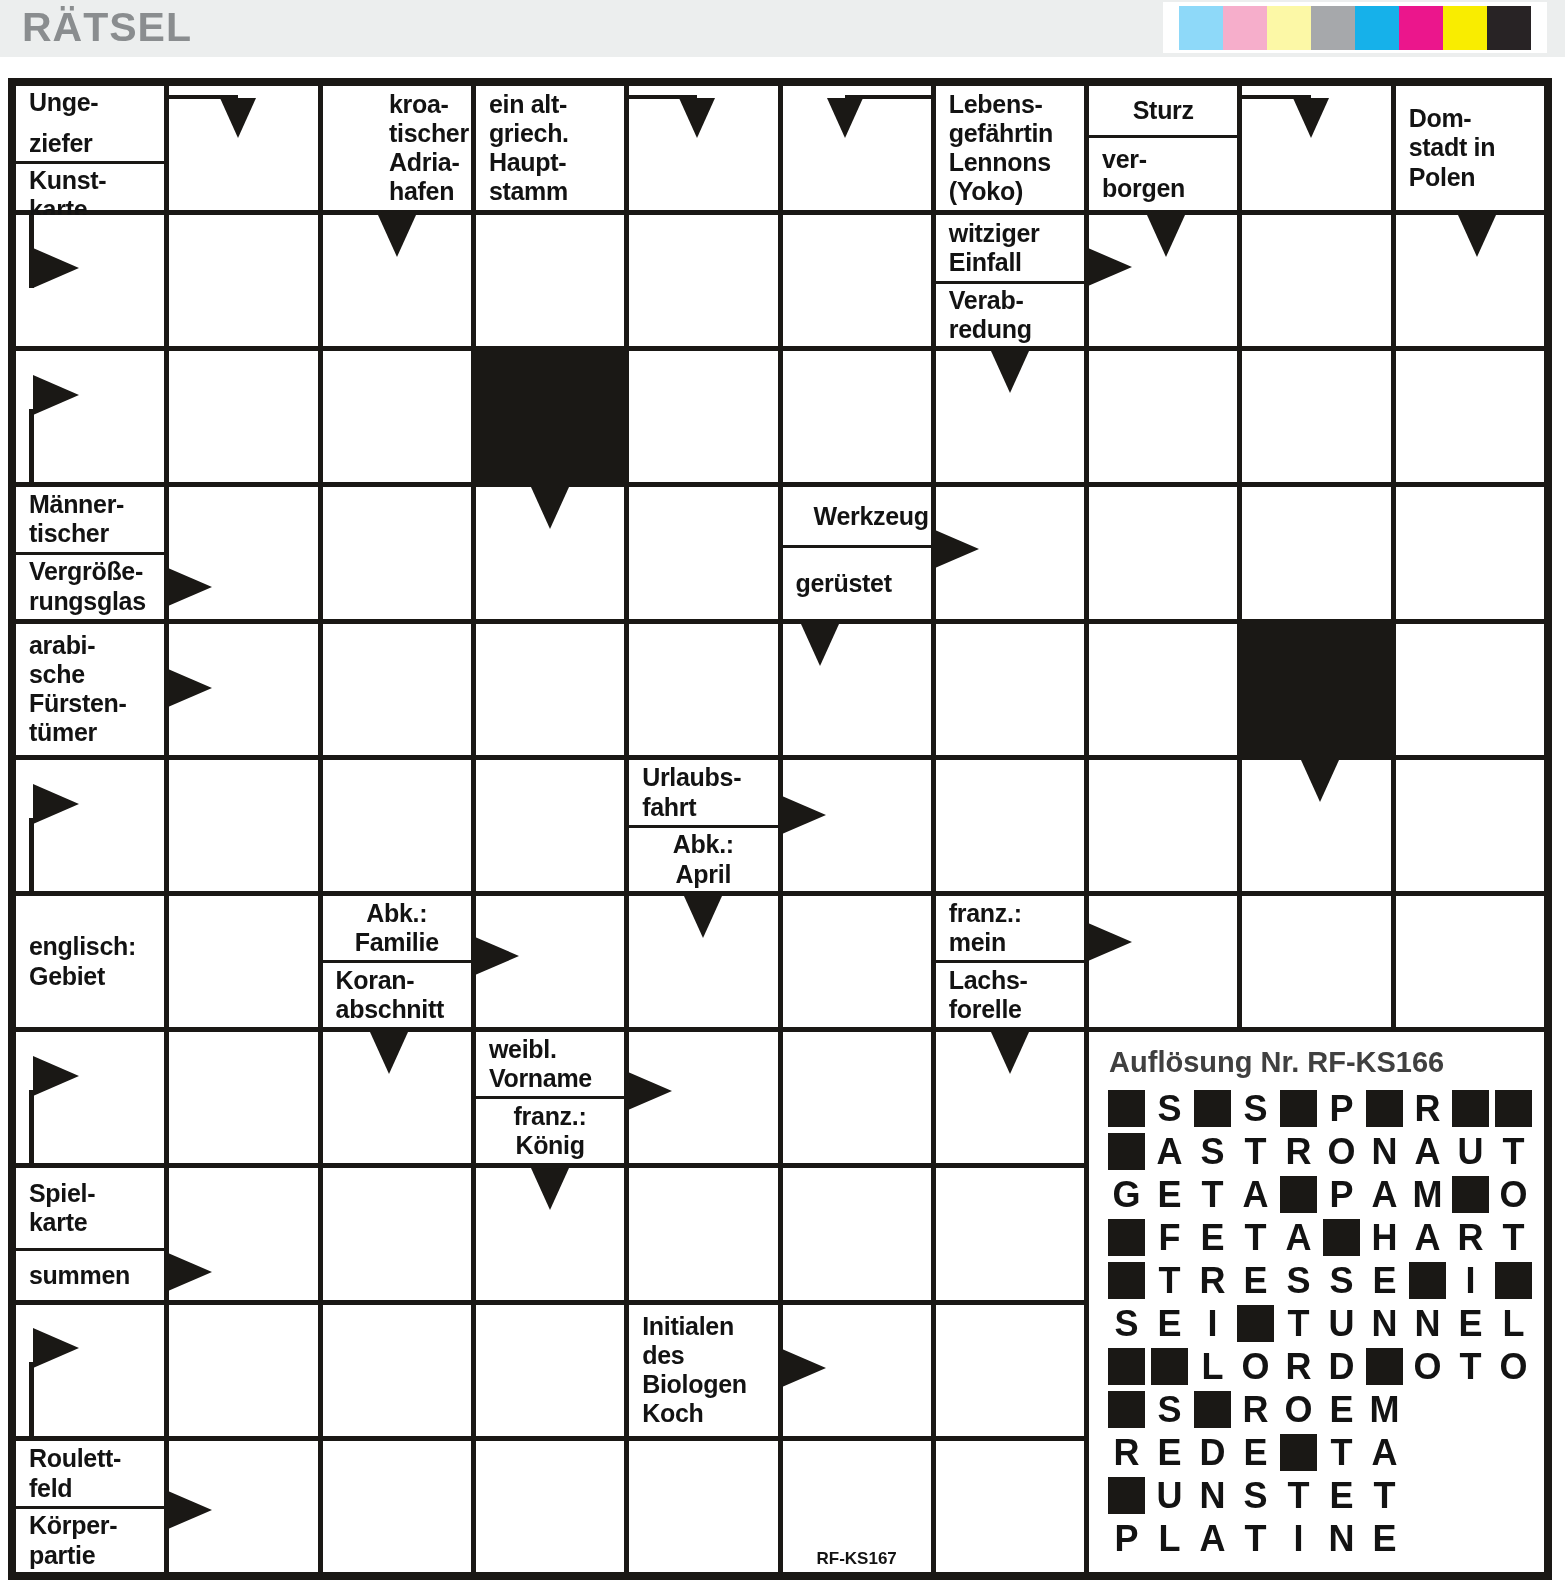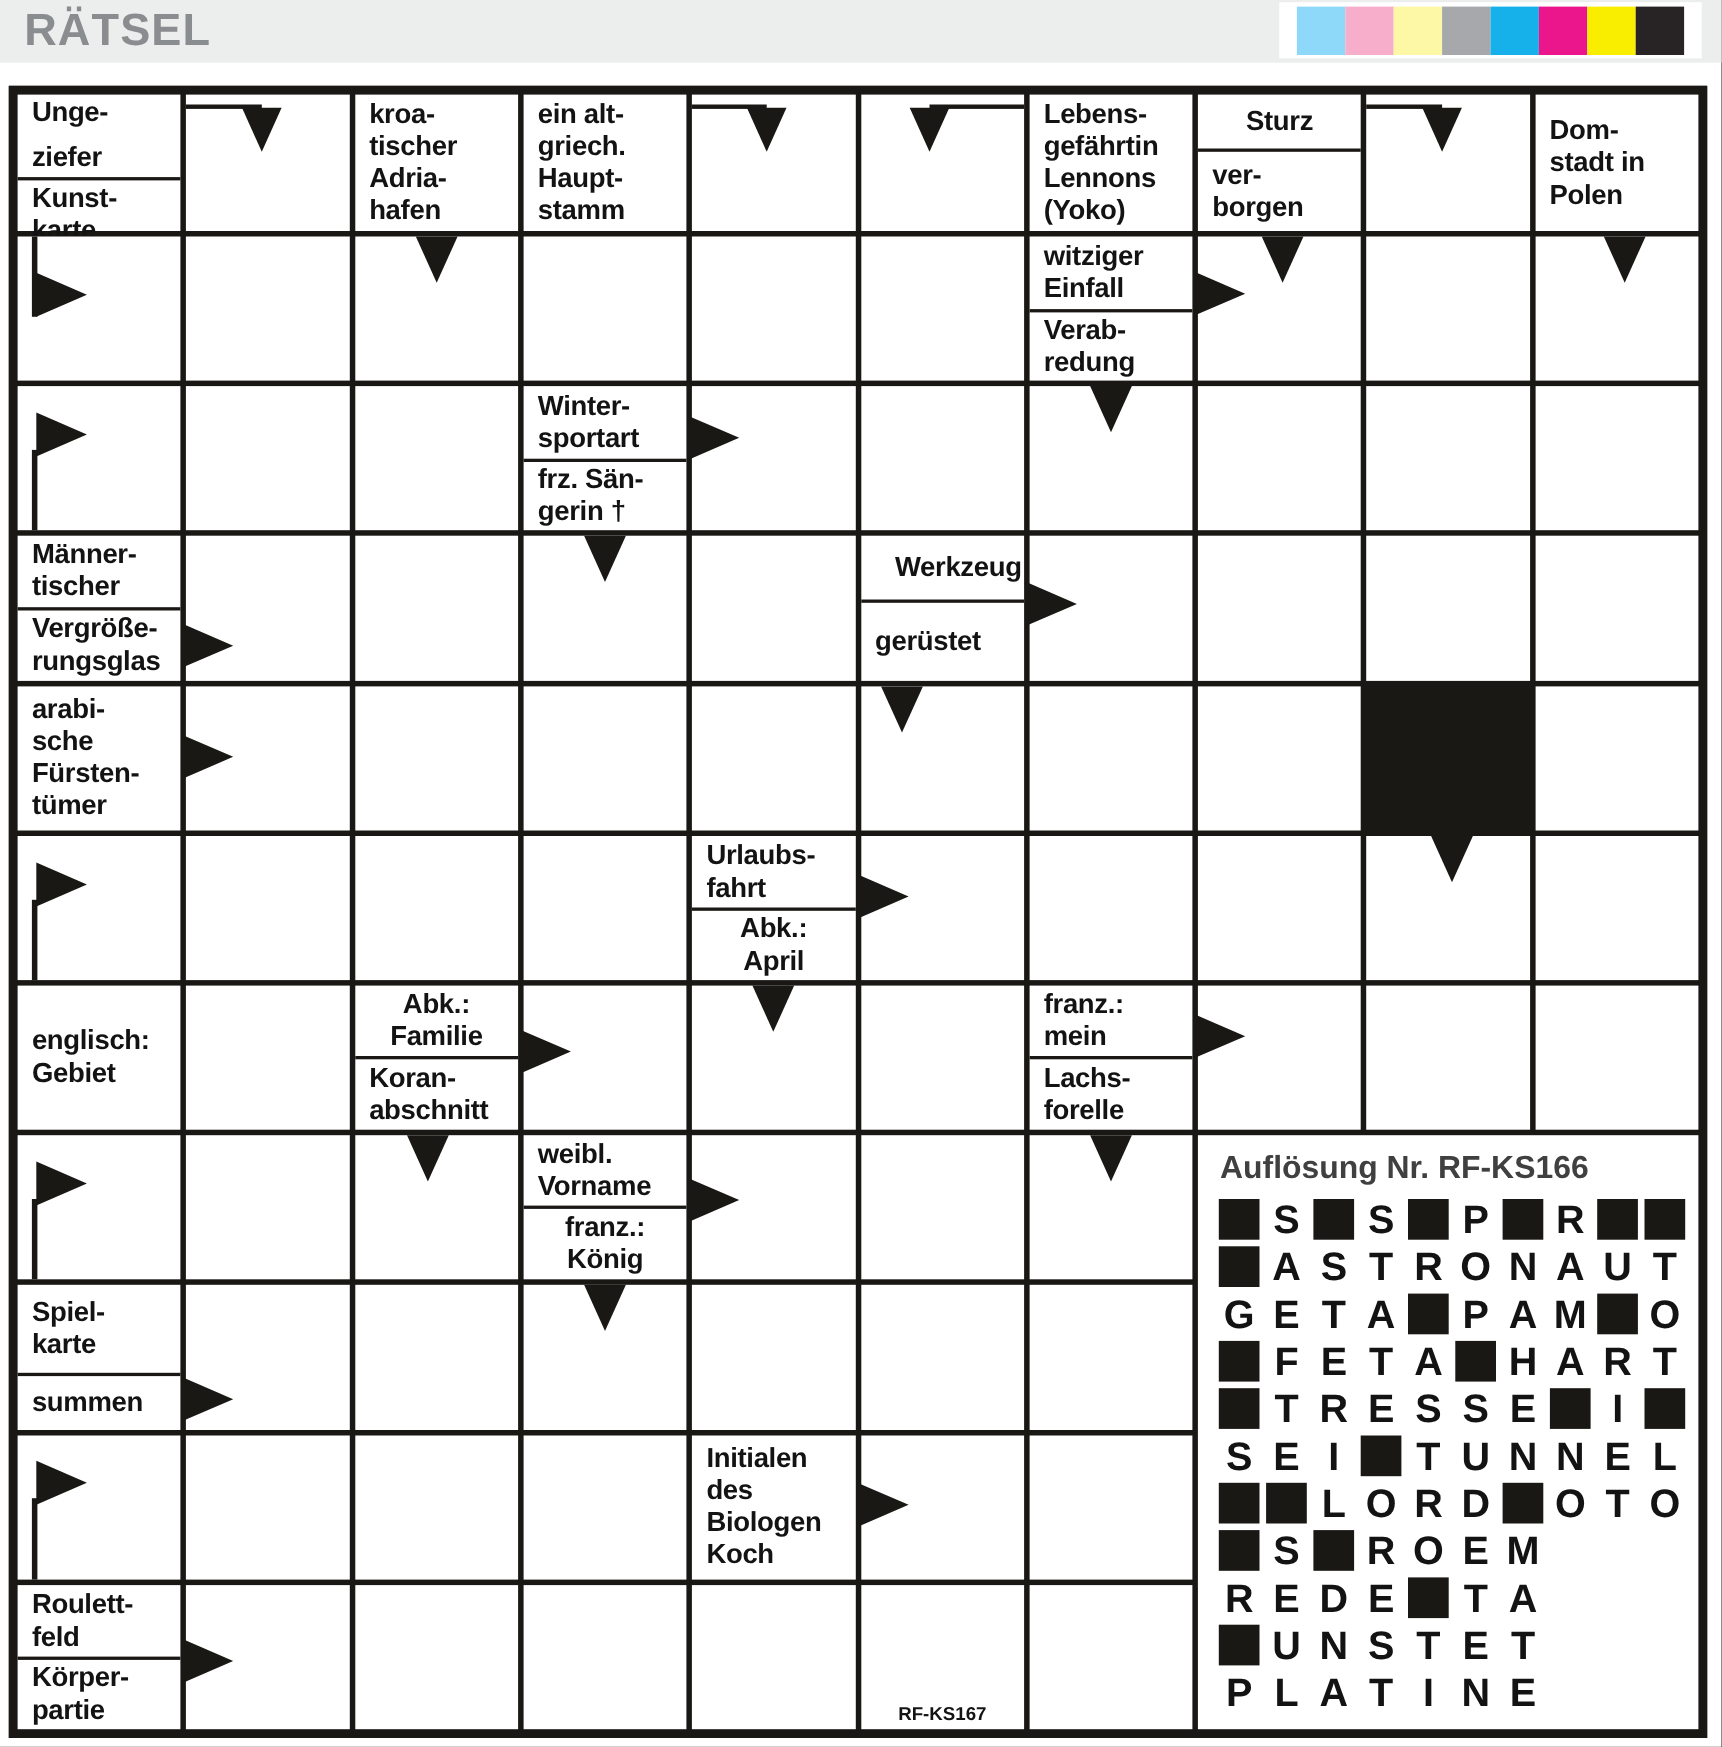--- a/index.html
+++ b/index.html
@@ -74,21 +74,21 @@
       </div>
       <div class="sub" style="flex: 50 1 0%;">
         <div>Kunst-</div>
         <div>karte</div>
       </div>
     </div>
     <div class="cell" style="grid-area: 1 / 2;">
       <div class="corner-line" style="left: 0px; width: 46%;"></div>
       <div class="corner-tri" style="left: calc(46% - 18px);"></div>
     </div>
-    <div class="cell clue-cell" style="grid-area: 1 / 3;">
+    <div class="cell clue-cell" style="grid-area: 1 / 3; align-items: flex-end;">
       <div class="sub" style="flex: 100 1 0%;">
         <div>kroa-</div>
         <div>tischer</div>
         <div>Adria-</div>
         <div>hafen</div>
       </div>
     </div>
     <div class="cell clue-cell" style="grid-area: 1 / 4;">
       <div class="sub" style="flex: 100 1 0%;">
         <div>ein alt-</div>
@@ -161,31 +161,20 @@
     <div class="cell" style="grid-area: 2 / 9;"></div>
     <div class="cell" style="grid-area: 2 / 10;">
       <div class="arr-down" style="left: 55%;"></div>
     </div>
     <div class="cell" style="grid-area: 3 / 1;">
       <div class="flag-stem" style="top: 44%; height: 56%;"></div>
       <div class="flag-tri" style="top: calc(44% - 34px);"></div>
     </div>
     <div class="cell" style="grid-area: 3 / 2;"></div>
     <div class="cell" style="grid-area: 3 / 3;"></div>
-    <div class="cell clue-cell" style="grid-area: 3 / 4;">
-      <div class="sub" style="flex: 55 1 0%;">
-        <div>Winter-</div>
-        <div>sportart</div>
-      </div>
-      <div class="sub" style="flex: 45 1 0%;">
-        <div>frz. Sän-</div>
-        <div>gerin †</div>
-      </div>
-      <div class="arr-right" style="top: calc(36% - 19px);"></div>
-    </div>
     <div class="cell" style="grid-area: 3 / 5;"></div>
     <div class="cell" style="grid-area: 3 / 6;"></div>
     <div class="cell" style="grid-area: 3 / 7;">
       <div class="arr-down" style="left: 50%;"></div>
     </div>
     <div class="cell" style="grid-area: 3 / 8;"></div>
     <div class="cell" style="grid-area: 3 / 9;"></div>
     <div class="cell" style="grid-area: 3 / 10;"></div>
     <div class="cell clue-cell" style="grid-area: 4 / 1;">
       <div class="sub" style="flex: 50 1 0%;">

